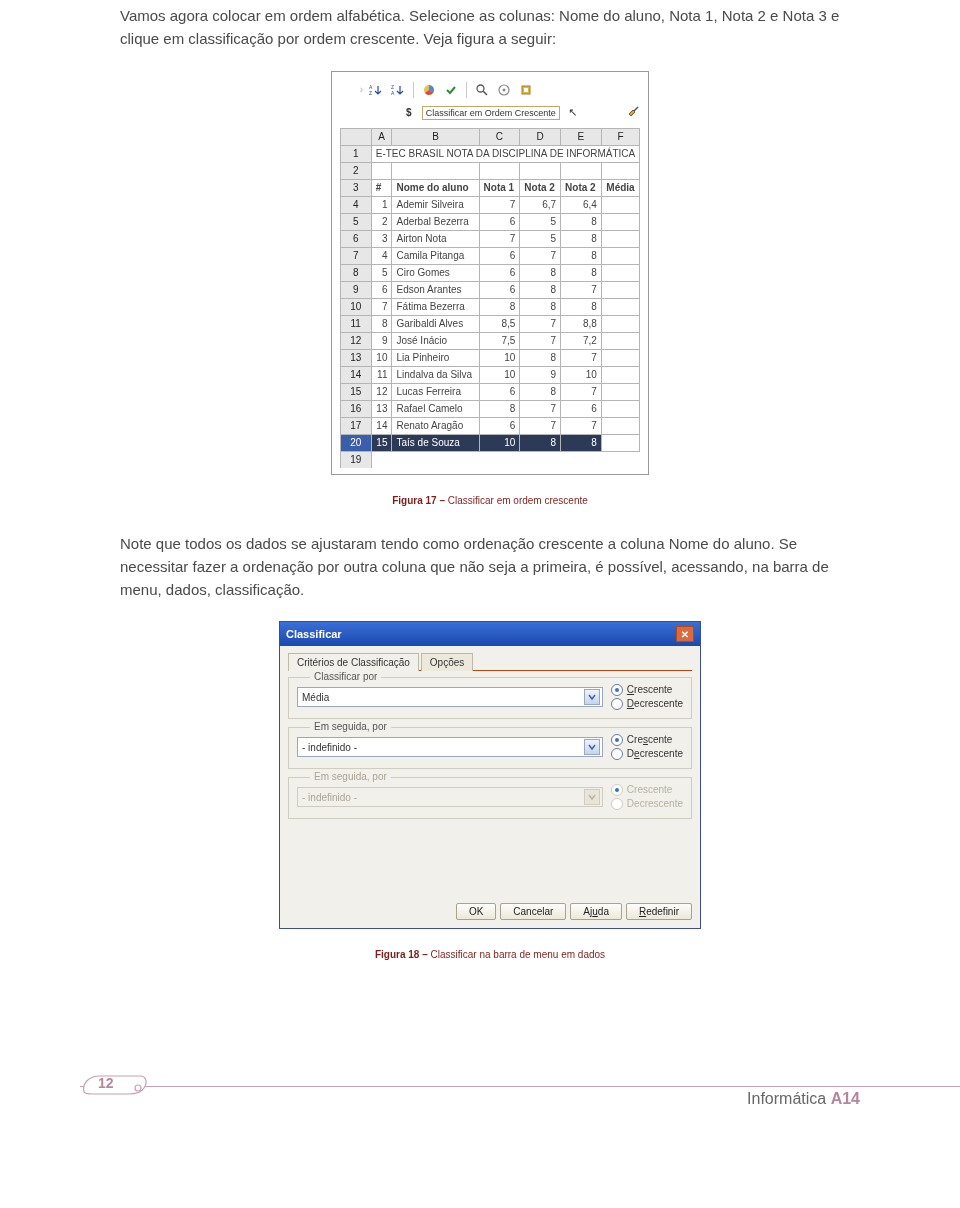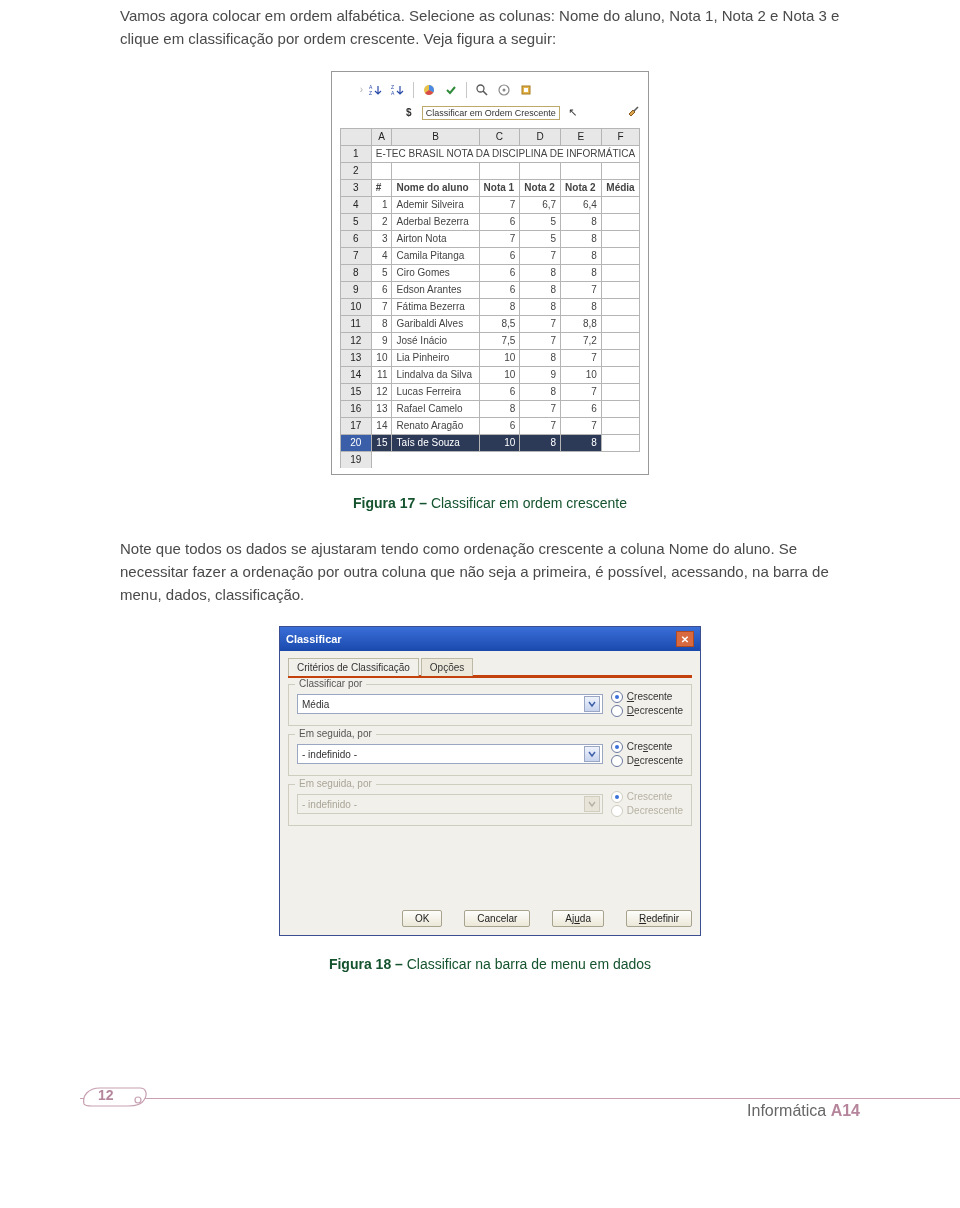--- a/index.html
+++ b/index.html
@@ -97,22 +97,22 @@
     background: #fff;
   }
   table.ss td.cell.sel {
     background: #2c3a58;
     color: #fff;
   }
   table.ss td.num { text-align: right; }
   table.ss td.txt { text-align: left; }
   .caption {
     text-align: center;
-    font-size: 14px;
-    color: #14532d;
+    font-size: 10px;
+    color: #7f1d1d;
     margin: 16px 0 26px 0;
   }
   .caption b { font-weight: bold; }
 
   
   .dialog {
     display: inline-block;
     width: 420px;
     border: 1px solid #3b4e8f;
     background: #f2f0eb;
@@ -141,21 +141,21 @@
     display: flex;
     align-items: center;
     justify-content: center;
   }
   .dlg-body {
     padding: 6px 8px 8px 8px;
   }
   .dlg-tabs {
     display: flex;
     gap: 0;
-    border-bottom: 3px solid #c2410c;
+    border-bottom: 1px solid #c2410c;
     margin-bottom: 6px;
   }
   .dlg-tab {
     padding: 3px 8px;
     font-size: 10px;
     color: #333;
     background: #ece9dc;
     border: 1px solid #bcb9a7;
     border-bottom: none;
     margin-right: 2px;
@@ -167,21 +167,21 @@
   }
   .fieldset {
     border: 1px solid #cfccc0;
     margin: 4px 0 8px 0;
     padding: 6px 8px 8px 8px;
     position: relative;
   }
   .fieldset .legend {
     position: absolute;
     top: -7px;
-    left: 6px;
+    left: 21px;
     background: #f2f0eb;
     padding: 0 4px;
     font-size: 10px;
     color: #555;
   }
   .fieldset.disabled .legend { color: #a9a597; }
   .row {
     display: flex;
     align-items: center;
     gap: 8px;
@@ -225,21 +225,21 @@
     background:#fff;
   }
   .radio.checked::after {
     content:"";
     width:4px; height:4px; border-radius:50%; background:#3a6fd8;
   }
   .radios.disabled .radio { border-color:#cfccc0; }
   .dlg-buttons {
     display: flex;
     justify-content: flex-end;
-    gap: 22px;
+    gap: 4px;
     padding: 6px 0 0 0;
   }
   .btn {
     background: linear-gradient(#fdfdfb, #ece8d8);
     border: 1px solid #a8a38e;
     font-size: 10px;
     padding: 2px 12px;
     color: #222;
     border-radius: 2px;
   }

